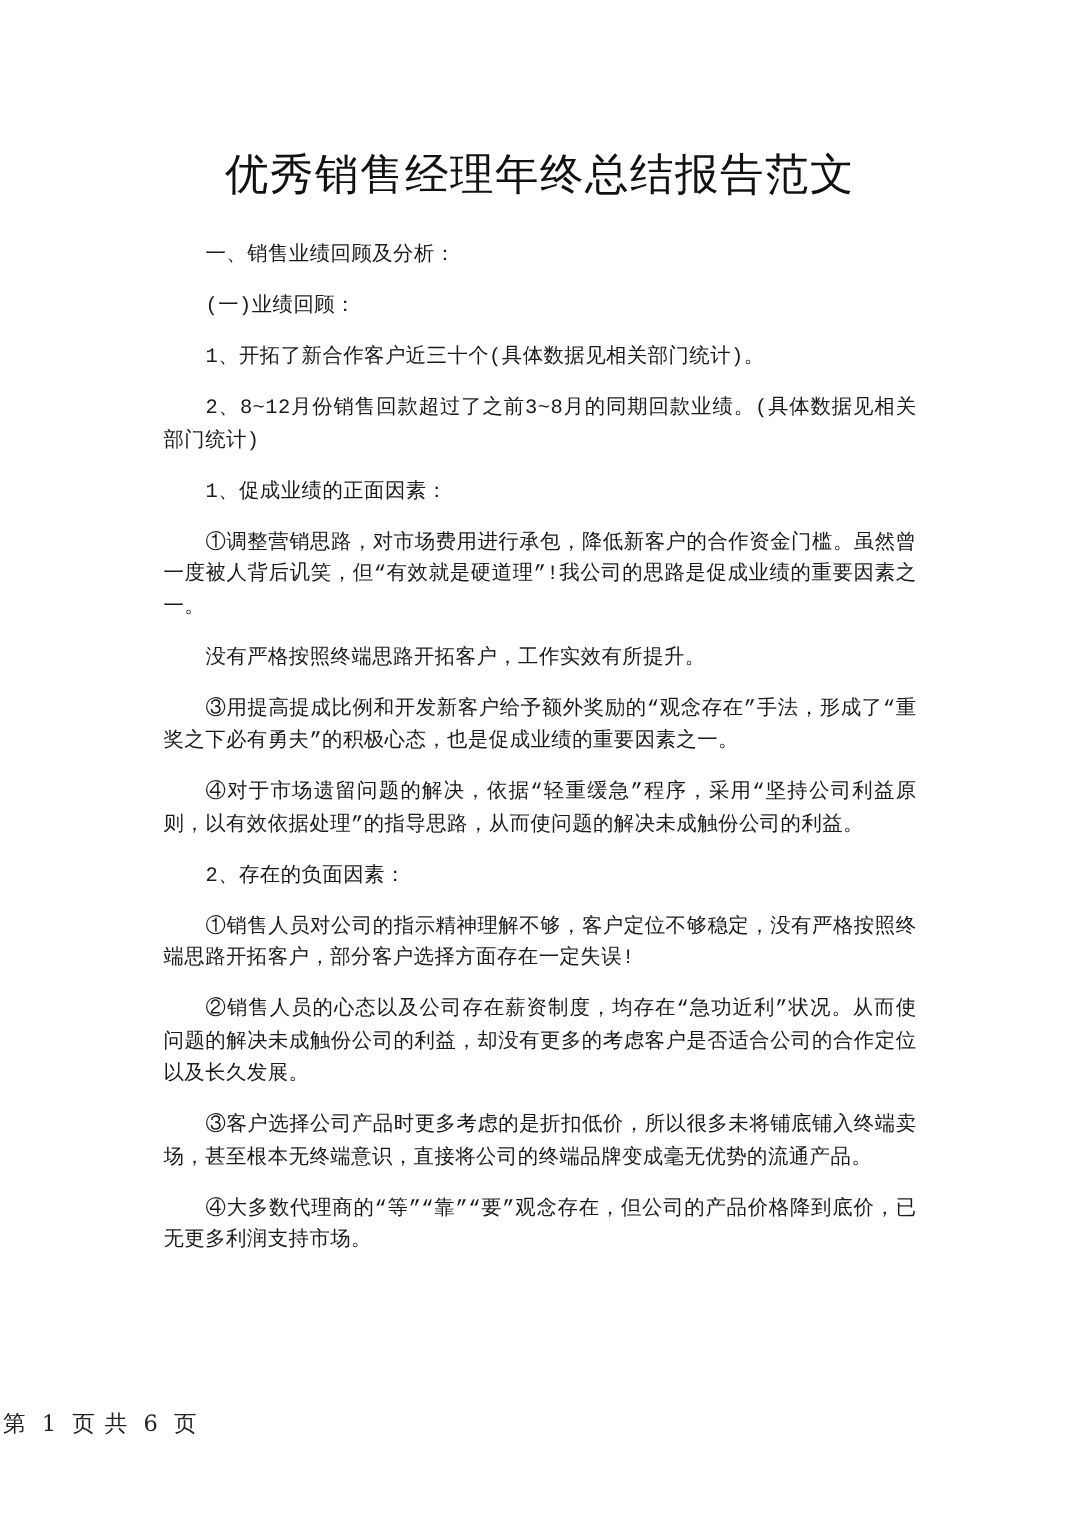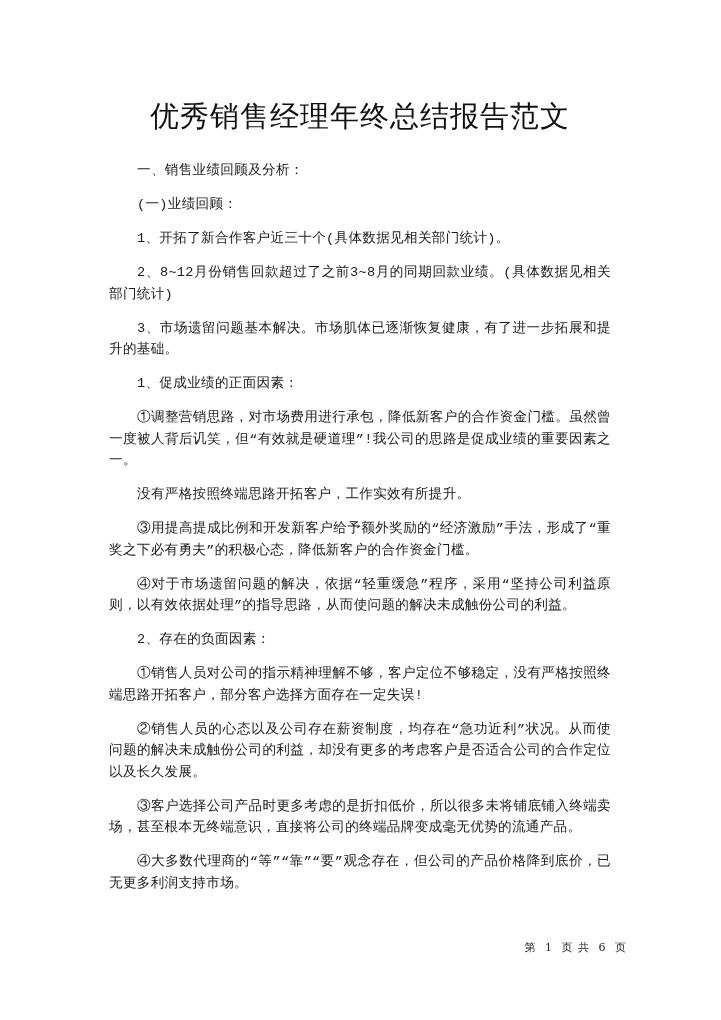--- a/index.html
+++ b/index.html
@@ -48,43 +48,42 @@
       margin: 0 0 12.5px 0;
       text-align: justify;
       letter-spacing: 0.3px;
       word-break: break-all;
     }
     .footer {
       position: absolute;
       left: 0;
       top: 940px;
       width: 629px;
-      text-align: right;
-      font-size: 11px;
+      text-align: left;
+      font-size: 15px;
       color: #222;
       letter-spacing: 1px;
     }
     .footer span { margin: 0 2px; }
   </style>
 </head>
 <body>
 
 <div class="page">
   <h1 class="title">优秀销售经理年终总结报告范文</h1>
 
   <div class="body">
     <p class="para">一、销售业绩回顾及分析：</p>
     <p class="para">(一)业绩回顾：</p>
     <p class="para">1、开拓了新合作客户近三十个(具体数据见相关部门统计)。</p>
     <p class="para">2、8~12月份销售回款超过了之前3~8月的同期回款业绩。(具体数据见相关部门统计)</p>
-    <p class="para">3、市场遗留问题基本解决。市场肌体已逐渐恢复健康，有了进一步拓展和提升的基础。</p>
     <p class="para">1、促成业绩的正面因素：</p>
     <p class="para">①调整营销思路，对市场费用进行承包，降低新客户的合作资金门槛。虽然曾一度被人背后讥笑，但“有效就是硬道理”!我公司的思路是促成业绩的重要因素之一。</p>
     <p class="para">没有严格按照终端思路开拓客户，工作实效有所提升。</p>
-    <p class="para">③用提高提成比例和开发新客户给予额外奖励的“经济激励”手法，形成了“重奖之下必有勇夫”的积极心态，降低新客户的合作资金门槛。</p>
+    <p class="para">③用提高提成比例和开发新客户给予额外奖励的“观念存在”手法，形成了“重奖之下必有勇夫”的积极心态，也是促成业绩的重要因素之一。</p>
     <p class="para">④对于市场遗留问题的解决，依据“轻重缓急”程序，采用“坚持公司利益原则，以有效依据处理”的指导思路，从而使问题的解决未成触份公司的利益。</p>
     <p class="para">2、存在的负面因素：</p>
     <p class="para">①销售人员对公司的指示精神理解不够，客户定位不够稳定，没有严格按照终端思路开拓客户，部分客户选择方面存在一定失误!</p>
     <p class="para">②销售人员的心态以及公司存在薪资制度，均存在“急功近利”状况。从而使问题的解决未成触份公司的利益，却没有更多的考虑客户是否适合公司的合作定位以及长久发展。</p>
     <p class="para">③客户选择公司产品时更多考虑的是折扣低价，所以很多未将铺底铺入终端卖场，甚至根本无终端意识，直接将公司的终端品牌变成毫无优势的流通产品。</p>
     <p class="para">④大多数代理商的“等”“靠”“要”观念存在，但公司的产品价格降到底价，已无更多利润支持市场。</p>
   </div>
 </div>
 
 <div class="footer">

